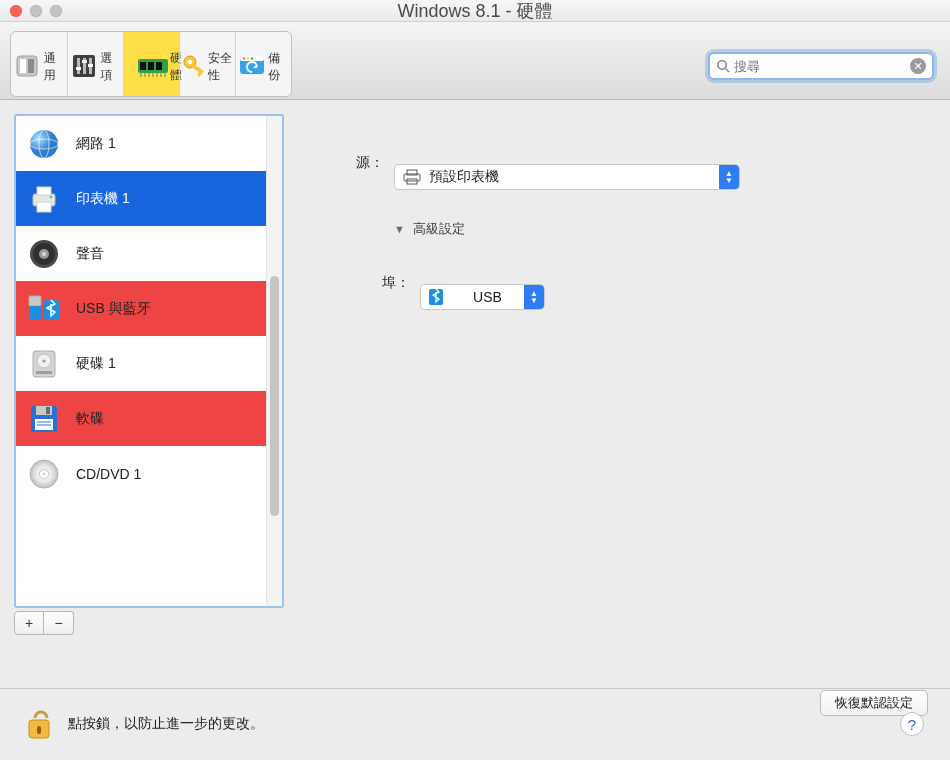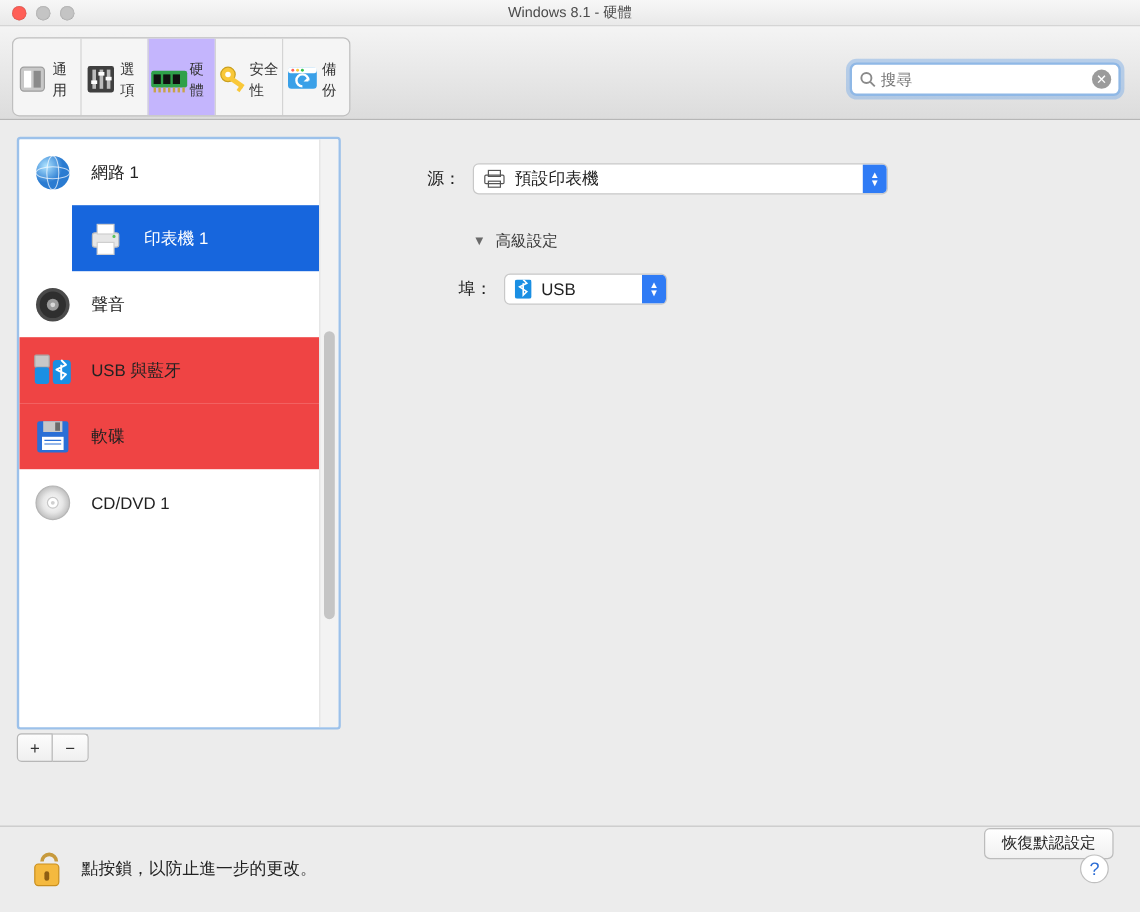--- a/index.html
+++ b/index.html
@@ -4,66 +4,66 @@
 <style>
   * { box-sizing: border-box; margin: 0; padding: 0; font-family: -apple-system, "Helvetica Neue", Arial, sans-serif; }
   body { width: 950px; height: 760px; background: #ececec; overflow: hidden; }
 
   
   .titlebar { height: 22px; display:flex; align-items:center; position:relative;
     background: linear-gradient(#f7f7f7,#e9e9e9); border-bottom:1px solid #d0d0d0;}
   .traffic { display:flex; gap:8px; padding-left:10px;}
   .dot{width:12px;height:12px;border-radius:50%; box-shadow:inset 0 0 1px rgba(0,0,0,.4);}
   .dot.red{background:#ff5f57;} .dot.yel{background:#c4c4c4;} .dot.grn{background:#c4c4c4;}
-  .titlebar .title{position:absolute;left:0;right:0;text-align:center;font-size:12px;color:#4a4a4a;}
+  .titlebar .title{position:absolute;left:0;right:0;text-align:center;font-size:18px;color:#4a4a4a;}
 
   
   .toolbar{height:78px;background:linear-gradient(#f4f4f4,#dcdcdc);border-bottom:1px solid #b6b6b6;
     display:flex; align-items:center; padding:6px 10px 0 10px; position:relative;}
   .tabgroup{display:flex; border:1px solid #bfbfbf; border-radius:6px; overflow:hidden; background:#f5f5f5;}
   .tabitem{width:56px;height:64px;display:flex;align-items:center;justify-content:flex-start;
     padding-top:6px;font-size:12px;color:#333;cursor:default;}
   .tabitem + .tabitem{border-left:1px solid #d4d4d4;justify-content:space-between;}
-  .tabitem.sel{background:#c4b5fd;}
+  .tabitem.sel{background:#fde047;padding-left:12px;}
   .tabitem .ic{width:34px;height:34px;margin-bottom:2px;display:flex;align-items:center;justify-content:center;}
   .tabitem .lbl{font-size:12px;}
   .searchwrap{position:absolute;right:16px;top:30px;}
   .searchbox{width:226px;height:28px;border:2px solid #8fb8e6;border-radius:6px;background:#fff;
     box-shadow:0 0 0 3px rgba(120,170,230,.45);display:flex;align-items:center;padding:0 6px;}
   .searchbox input{flex:1;border:none;outline:none;font-size:13px;color:#0f766e;background:transparent;}
   .searchbox .mag{color:#8a8a8a;font-size:14px;margin-right:4px;}
   .searchbox .clear{width:16px;height:16px;border-radius:50%;background:#9b9b9b;color:#fff;
     font-size:11px;display:flex;align-items:center;justify-content:center;}
 
   
   .main{display:flex;padding:14px 14px 10px 14px;gap:0;height:calc(100% - 22px - 78px - 72px);}
   .sidebar-wrap{display:flex;flex-direction:column;text-align:center;}
   .sidebar{width:270px;height:494px;border:2px solid #9cc1ea;border-radius:3px;background:#fff;
     display:flex;position:relative;overflow:hidden;}
   .list{flex:1;overflow:auto;}
   .row{height:55px;display:flex;align-items:center;padding:0 10px;font-size:14px;color:#222;}
   .row.alt{background:#ef4444;}
-  .row.sel{background:#1766dd;color:#fff;margin-left:44px;}
+  .row.sel{background:#1766dd;color:#fff;}
   .row .ric{width:36px;height:36px;margin-right:14px;display:flex;align-items:center;justify-content:center;}
   .sidebar-scroll{width:16px;background:#f3f3f3;border-left:1px solid #e3e3e3;position:relative;}
   .thumb{position:absolute;left:3px;right:3px;top:160px;height:240px;background:#c5c5c5;border-radius:5px;}
   .addremove{display:flex;width:270px;height:24px;margin-top:3px;}
   .arbtn{width:30px;height:24px;border:1px solid #b7b7b7;background:linear-gradient(#fdfdfd,#efefef);
     font-size:14px;display:flex;align-items:center;justify-content:center;color:#333;}
   .arbtn:first-child{border-top-left-radius:4px;border-bottom-left-radius:4px;}
   .arbtn+.arbtn{border-left:none;border-top-right-radius:4px;border-bottom-right-radius:4px;}
 
   
   .content{flex:1;padding:22px 20px 0 40px;font-size:14px;color:#222;position:relative;}
   .formrow{display:flex;align-items:center;margin-bottom:26px;}
   .formlbl{width:70px;text-align:right;padding-right:10px;}
   .select{height:26px;border:1px solid #c8c8c8;border-radius:5px;background:#fff;display:flex;
-    align-items:center;padding:0 0 0 8px;overflow:hidden;}
+    align-items:center;padding:0 0 0 8px;overflow:hidden;margin-top:28px;}
   .select.big{width:346px;}
-  .select.small{width:136px;}
+  .select.small{width:125px;text-align:center;}
   .select .sic{margin-right:8px;display:flex;align-items:center;}
   .select .stxt{flex:1;font-size:14px;}
   .select .arrows{width:20px;align-self:stretch;background:#2f7bf5;display:flex;flex-direction:column;
     align-items:center;justify-content:center;color:#fff;font-size:8px;line-height:7px;}
   .disclose{display:flex;align-items:center;margin:30px 0 18px 70px;font-size:13px;color:#3a3a3a;}
   .disclose .tri{font-size:11px;color:#6a6a6a;margin-right:8px;}
   .restore{position:absolute;right:8px;bottom:-38px;}
   .btn{height:26px;padding:0 14px;border:1px solid #bcbcbc;border-radius:5px;
     background:linear-gradient(#ffffff,#f1f1f1);font-size:13px;color:#222;display:flex;align-items:center;}
 
@@ -234,20 +234,31 @@
             <svg width="36" height="34">
                 <rect x="3" y="4" width="12" height="10" rx="1" fill="#c8c8c8" stroke="#a8a8a8"></rect>
                 <rect x="3" y="14" width="12" height="14" rx="2" fill="#1a8fe3"></rect>
                 <rect x="18" y="8" width="15" height="20" rx="3" fill="#1a8fe3"></rect>
                 <path d="M25 12 l0 12 l4-4 l-8-4 l8-4 l-4-4" fill="none" stroke="#fff" stroke-width="1.6" stroke-linejoin="round"></path>
               </svg>
           </div>
           <span>USB 與藍牙</span>
         </div>
 
+        <div class="row">
+          <div class="ric">
+            <svg width="34" height="34">
+                <rect x="6" y="4" width="22" height="26" rx="3" fill="#d4d4d4" stroke="#adadad"></rect>
+                <circle cx="17" cy="14" r="7" fill="#f1f1f1" stroke="#bcbcbc"></circle>
+                <circle cx="17" cy="14" r="1.6" fill="#9c9c9c"></circle>
+                <rect x="9" y="24" width="16" height="3" fill="#9c9c9c"></rect>
+              </svg>
+          </div>
+          <span>硬碟 1</span>
+        </div>
 
         <div class="row alt">
           <div class="ric">
             <svg width="32" height="32">
                 <rect x="3" y="3" width="26" height="26" rx="2" fill="#2a6fd6"></rect>
                 <rect x="8" y="3" width="16" height="9" fill="#c8c8c8"></rect>
                 <rect x="18" y="4" width="4" height="7" fill="#6a6a6a"></rect>
                 <rect x="7" y="16" width="18" height="11" fill="#fff"></rect>
                 <line x1="9" y1="19" x2="23" y2="19" stroke="#2a6fd6"></line>
                 <line x1="9" y1="22" x2="23" y2="22" stroke="#2a6fd6"></line>

